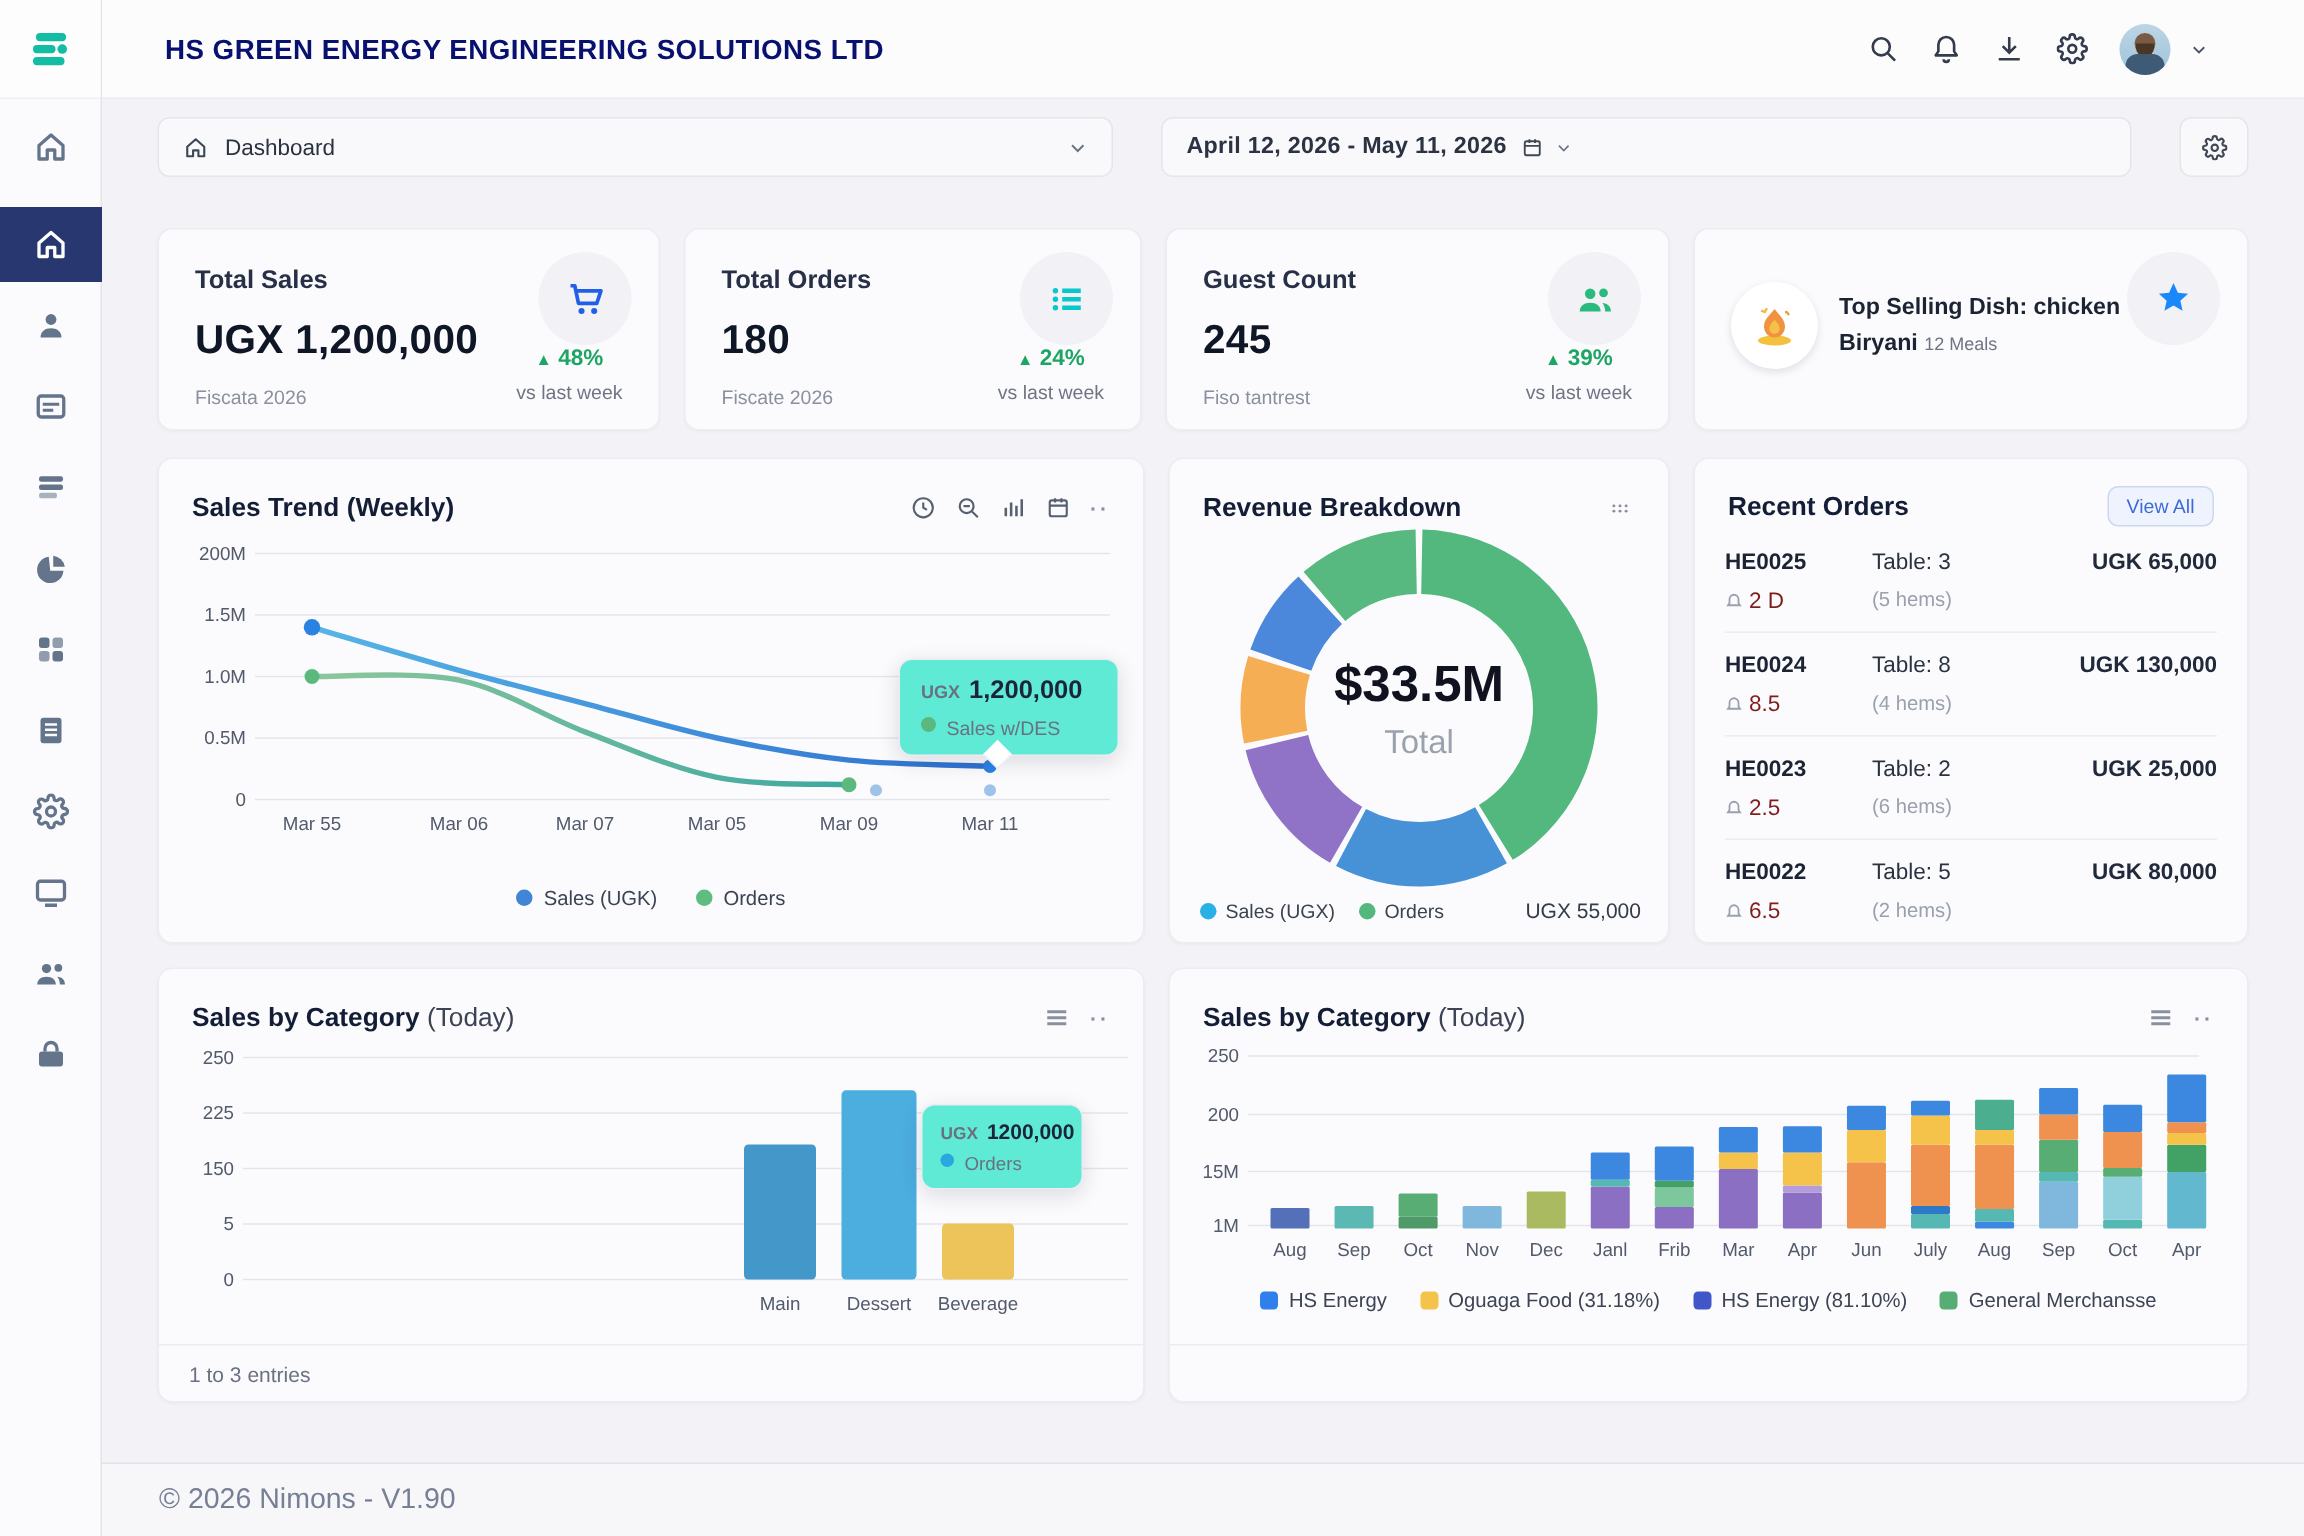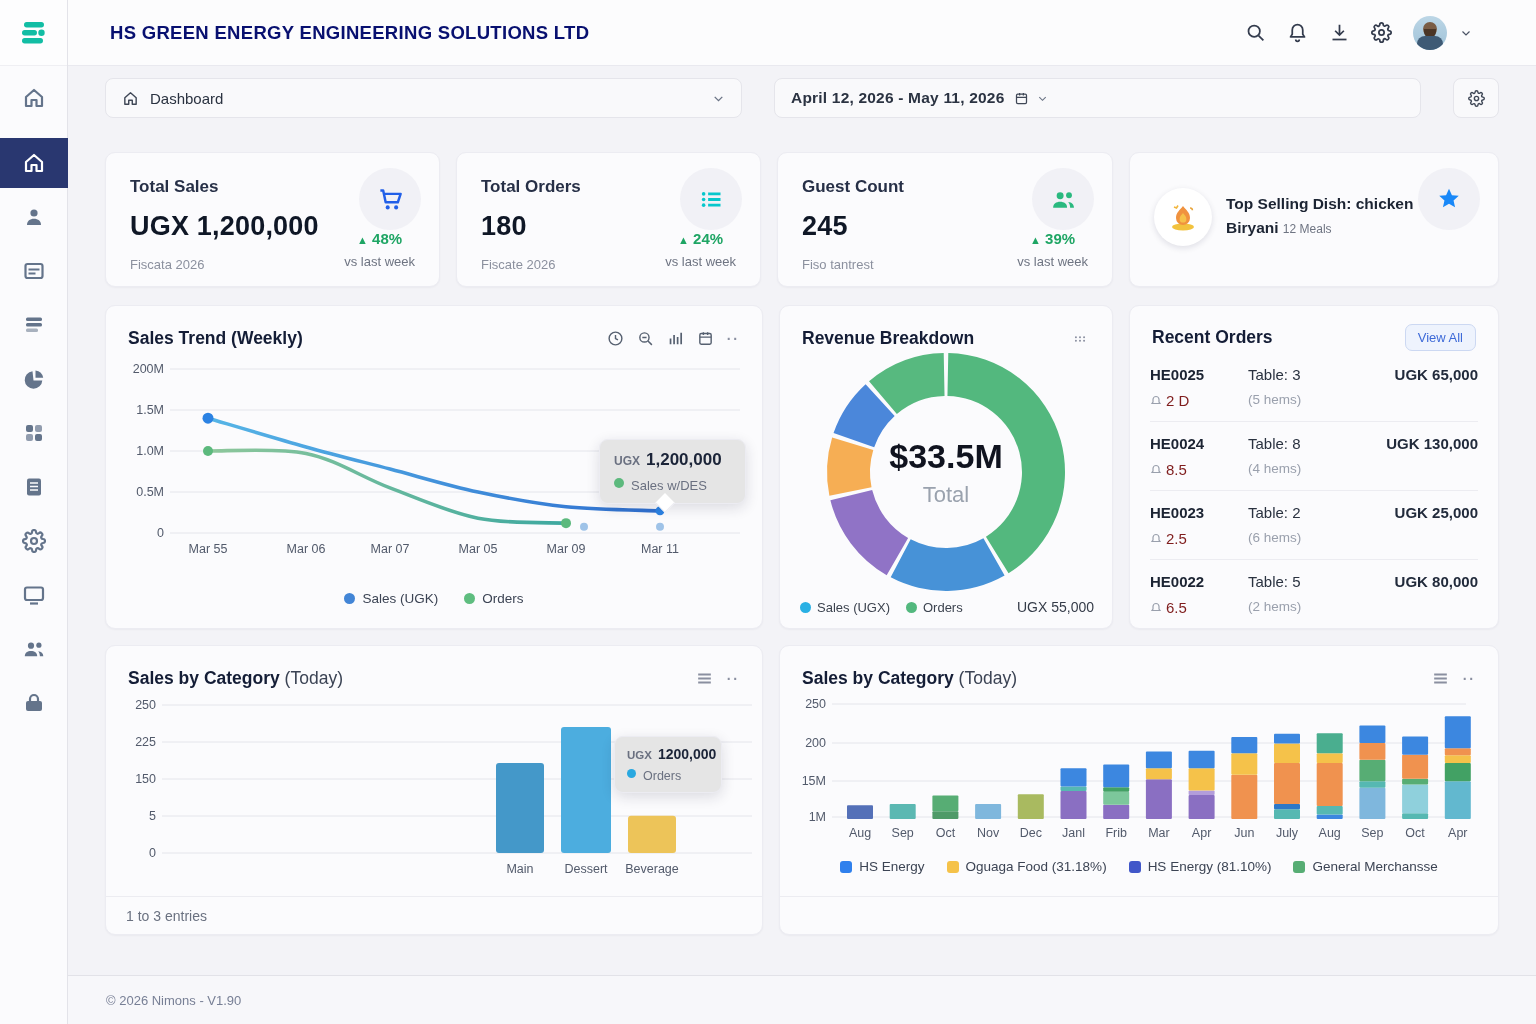--- a/index.html
+++ b/index.html
@@ -67,21 +67,21 @@
   .card-title .light { font-weight:normal; color:#3b4354; }
   .head-icons { margin-left:auto; display:flex; align-items:center; gap:13px; color:#566070; }
   .head-icons svg { width:17px; height:17px; }
   .dots2 { font-size:14px; color:#8a8fa0; letter-spacing:2px; font-weight:bold; }
 
   .legend-row { position:absolute; left:0; right:0; bottom:22px; display:flex; justify-content:center; gap:26px; font-size:13.5px; color:#3c4454; }
   .legend-row .it { display:flex; align-items:center; gap:7px; }
   .dot { width:11px; height:11px; border-radius:50%; flex:none; }
   .sq { width:12px; height:12px; border-radius:3px; flex:none; }
 
-  .tooltip { position:absolute; background:#e5e5e5; border:1px solid #ececf2; border-radius:9px; box-shadow:0 4px 14px rgba(25,30,60,0.14); padding:10px 14px; }
+  .tooltip { position:absolute; background:#5eead4; border:1px solid #ececf2; border-radius:9px; box-shadow:0 4px 14px rgba(25,30,60,0.14); padding:10px 14px; }
   .tooltip .l1 { display:flex; align-items:baseline; gap:6px; }
   .tooltip .cur { font-size:12px; font-weight:bold; color:#6a7080; }
   .tooltip .amt { font-size:17px; font-weight:bold; color:#1b2438; }
   .tooltip .l2 { display:flex; align-items:flex-start; gap:7px; margin-top:8px; font-size:13px; color:#6a7080; }
   .tooltip .dot { width:10px; height:10px; }
   .tooltip.arrow::after { content:''; position:absolute; left:58px; bottom:-7px; width:13px; height:13px; background:#ffffff; border-right:1px solid #ececf2; border-bottom:1px solid #ececf2; transform:rotate(45deg); }
 
   
   .donut-wrap { position:absolute; left:50%; top:42px; transform:translateX(-50%); }
   .donut-center { position:absolute; left:0; top:0; width:100%; height:100%; display:flex; flex-direction:column; align-items:center; justify-content:center; }
@@ -98,21 +98,21 @@
   .orow:last-child { border-bottom:none; }
   .oid { font-size:15px; font-weight:bold; color:#1c2433; }
   .osub { font-size:15px; color:#7f1d1d; margin-top:9px; display:flex; align-items:center; gap:4px; }
   .otable { font-size:15px; color:#2a3240; }
   .oitems { font-size:13.5px; color:#9aa0ad; margin-top:9px; }
   .oamt { font-size:15px; font-weight:bold; color:#212a3b; }
 
   .bot-grid { margin-top:20px; display:grid; grid-template-columns:658px 1fr; gap:16px; height:290px; }
   .card-foot { position:absolute; left:0; right:0; bottom:0; height:38px; border-top:1px solid #ececf1; display:flex; align-items:center; padding:0 20px; font-size:14px; color:#6a7180; }
 
-  .page-foot { position:absolute; left:68px; right:0; bottom:0; height:49px; background:#f7f7fa; border-top:1px solid #e2e2e8; display:flex; align-items:center; padding:0 38px; font-size:13px; color:#777f95; }
+  .page-foot { position:absolute; left:68px; right:0; bottom:0; height:49px; background:#f7f7fa; border-top:1px solid #e2e2e8; display:flex; align-items:center; padding:0 38px; font-size:19px; color:#777f95; }
 
   .axis-label { font-size:12.5px; fill:#525a6b; }
   .grid-line { stroke:#e4e5eb; stroke-width:1; }
 </style>
 </head>
 <body>
 
 <div class="sidebar">
   <div class="logo-cell">
     <svg width="30" height="28" viewBox="0 0 30 28">

